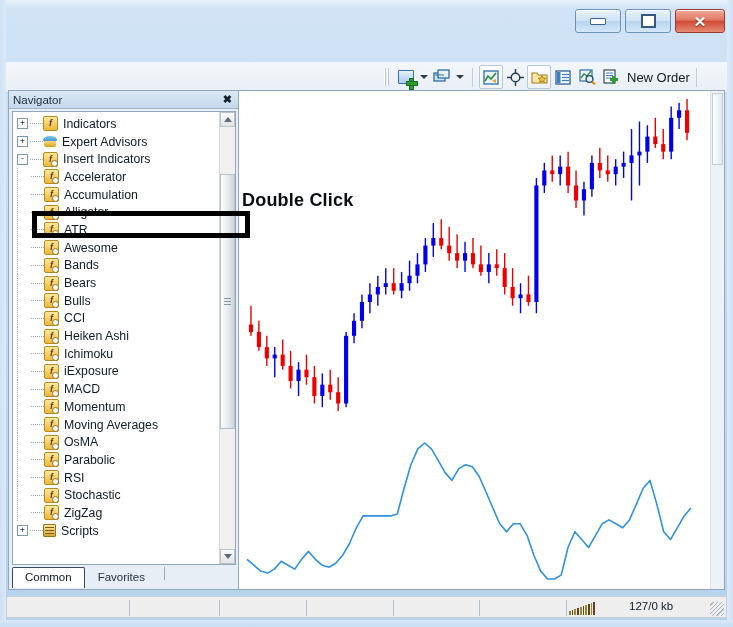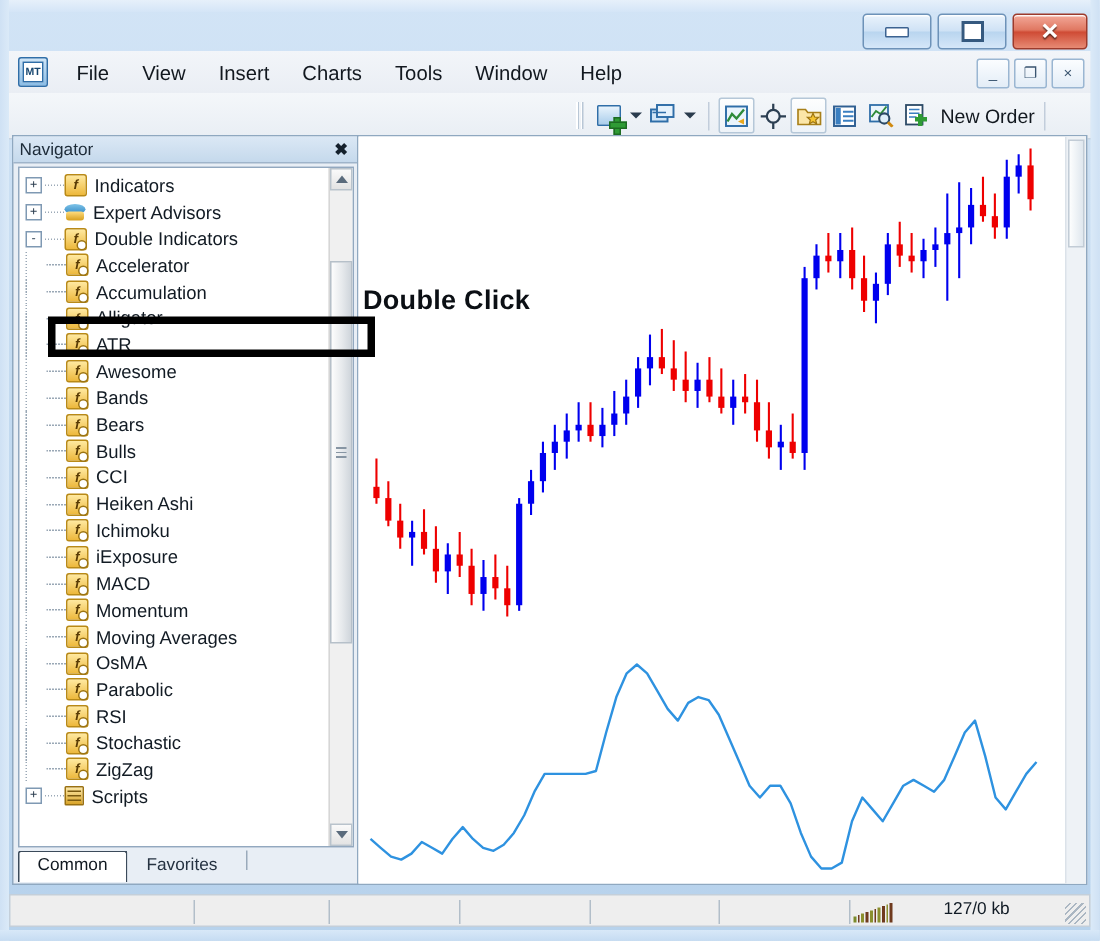--- a/index.html
+++ b/index.html
@@ -194,39 +194,20 @@
       </div>
       <div class="winbtn max">
         <div class="sq"></div>
       </div>
       <div class="winbtn close">
         <div class="x">✕</div>
       </div>
     </div>
   </div>
 
-  <div class="menubar">
-    <div class="applogo">
-      <div class="b"></div>
-      <div class="t">MT</div>
-    </div>
-    <div class="menu-item">File</div>
-    <div class="menu-item">View</div>
-    <div class="menu-item">Insert</div>
-    <div class="menu-item">Charts</div>
-    <div class="menu-item">Tools</div>
-    <div class="menu-item">Window</div>
-    <div class="menu-item">Help</div>
-
-    <div class="mdibtns">
-      <div class="mdibtn">_</div>
-      <div class="mdibtn">❐</div>
-      <div class="mdibtn">×</div>
-    </div>
-  </div>
 
   <div class="toolbar">
     <div class="tb-inner">
       <div class="grip"></div>
 
       <div class="tbi">
         <div class="icobox"></div>
           <div class="plus"></div>
       </div>
       <div class="caret">
@@ -326,21 +307,21 @@
             <div class="ea-ico">
               <div class="cap"></div>
               <div class="base"></div>
             </div>
             <span class="lbl">Expert Advisors</span>
           </div>
           <div class="node root">
             <div class="pm">-</div>
             <div class="dots"></div>
             <div class="f-ico hasdot">f</div>
-            <span class="lbl">Double Indicators</span>
+            <span class="lbl">Insert Indicators</span>
           </div>
           <div class="node">
             <div class="vline"></div>
             <div class="spacer"></div>
             <div class="dots"></div>
             <div class="f-ico hasdot">f</div>
             <span class="lbl">Accelerator</span>
           </div>
           <div class="node">
             <div class="vline"></div>

